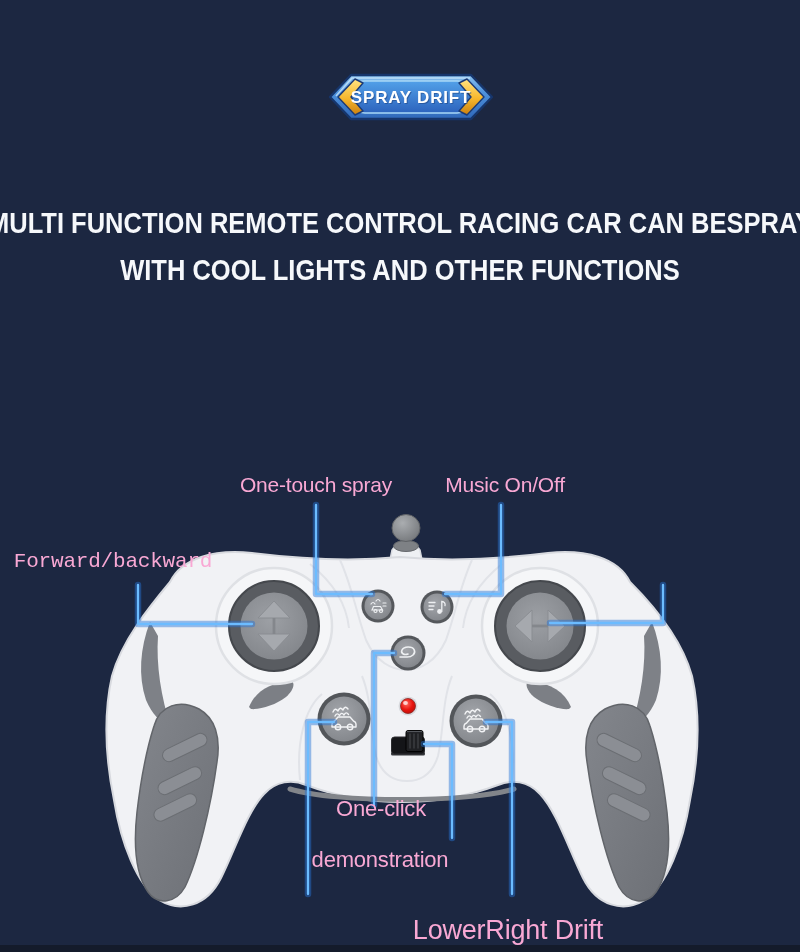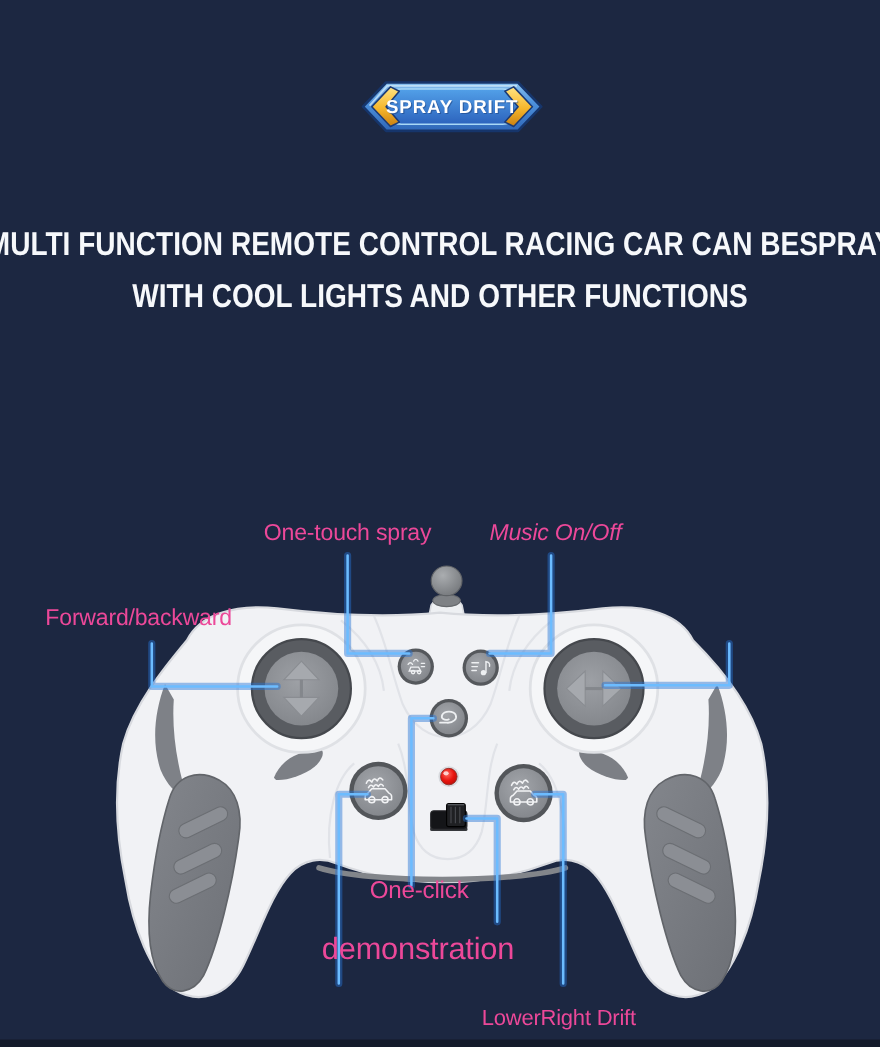--- a/index.html
+++ b/index.html
@@ -18,21 +18,21 @@
   .headline .hl{
     position:absolute;left:50%;white-space:nowrap;
     font-weight:bold;font-size:30px;letter-spacing:0px;
     transform:translateX(-50%) scaleX(0.85);
   }
   .hl1{top:206px;}
   .hl2{top:253px;}
 
   .callout-label{
     position:absolute;transform:translateX(-50%);
-    white-space:nowrap;color:#ec4899;font-size:21px;letter-spacing:-0.2px;
+    white-space:nowrap;color:#f9a8d4;font-size:21px;letter-spacing:-0.2px;
   }
   .art{position:absolute;left:0;top:0;}
 </style>
 </head>
 <body>
 
 <div class="stage">
 
   <div class="badge-wrap">
     <svg width="166" height="54" viewBox="0 0 166 54">
@@ -257,20 +257,20 @@
         <path d="M 663,585 V 623 H 550"></path>
         <path d="M 394,653 H 374 V 805"></path>
         <path d="M 424,744 H 452 V 838"></path>
         <path d="M 334,722 H 308 V 894"></path>
         <path d="M 486,722 H 512 V 894"></path>
       </g>
     </g>
   </svg>
 
   <div class="callout-label" style="left:316px;top:473px;">One-touch spray</div>
-  <div class="callout-label" style="left:505px;top:473px;font-style:italic;">Music On/Off</div>
-  <div class="callout-label" style="left:126px;top:550px;">Forward/backward</div>
+  <div class="callout-label" style="left:505px;top:473px;">Music On/Off</div>
+  <div class="callout-label" style="left:113px;top:550px;font-family:Liberation Mono, monospace;">Forward/backward</div>
   <div class="callout-label" style="left:381px;top:796px;font-size:22px;">One-click</div>
-  <div class="callout-label" style="left:380px;top:847px;font-size:28px;">demonstration</div>
-  <div class="callout-label" style="left:508px;top:915px;font-size:20px;">LowerRight Drift</div>
+  <div class="callout-label" style="left:380px;top:847px;font-size:22px;">demonstration</div>
+  <div class="callout-label" style="left:508px;top:915px;font-size:27px;">LowerRight Drift</div>
 
   <div class="bottom-strip"></div>
 </div>
 
 </body></html>

